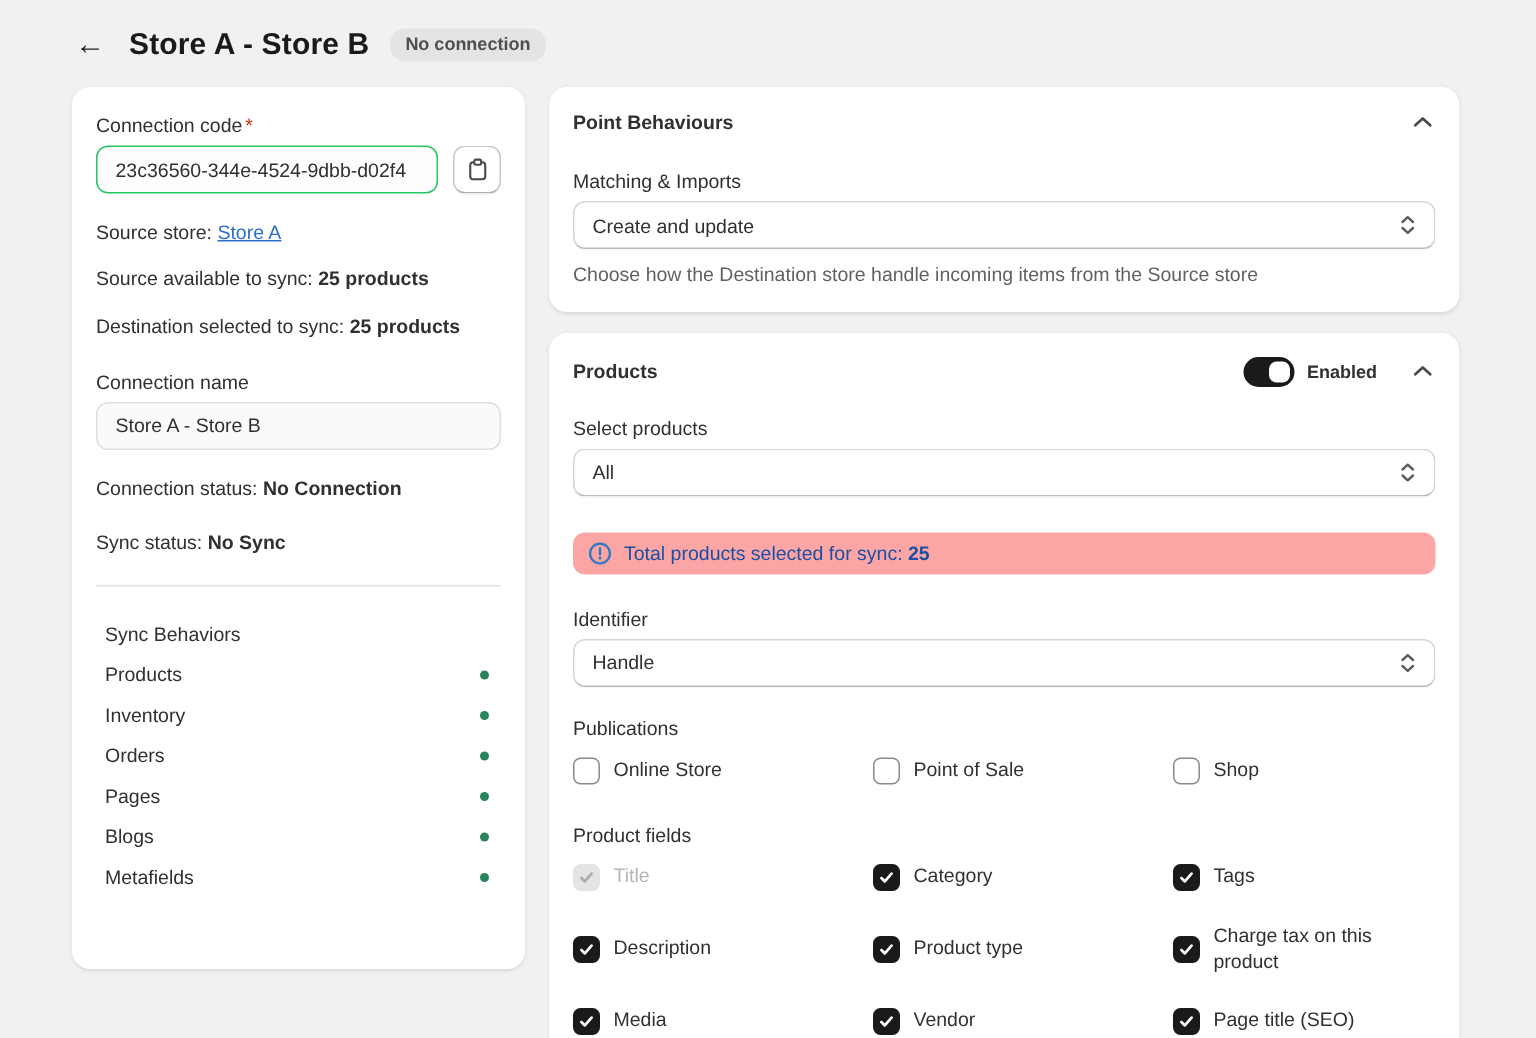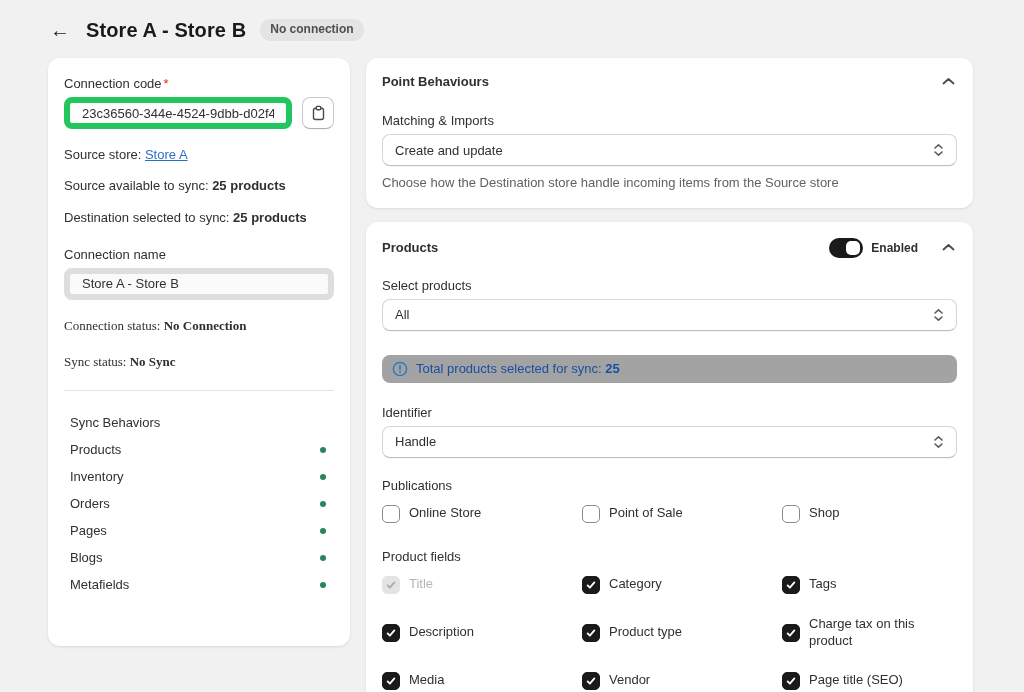--- a/index.html
+++ b/index.html
@@ -32,38 +32,38 @@
   }
   .left-col { flex: 0 0 302px; }
   .right-col { flex: 1; display: flex; flex-direction: column; gap: 14px; }
   
   .left-card { padding: 18px 16px 0 16px; min-height: 588px; }
   .field-label { display: block; margin-bottom: 6px; color: #303030; }
   .req { color: #d72c0d; margin-left: 2px; }
   .code-row { display: flex; gap: 10px; margin-bottom: 18px; }
   .text-input {
     width: 100%; height: 32px; padding: 0 12px;
-    border: 6px solid #22c55e; border-radius: 8px; background: #fdfdfd;
+    border: 1px solid #22c55e; border-radius: 8px; background: #fdfdfd;
     font-family: inherit; font-size: 13px; color: #303030;
     outline: none; white-space: nowrap; overflow: hidden;
   }
   .icon-btn {
     flex: 0 0 32px; width: 32px; height: 32px;
     border: 1px solid #c9c9c9; border-bottom-color: #b0b0b0;
     border-radius: 8px; background: #fff; cursor: pointer;
     display: flex; align-items: center; justify-content: center;
     box-shadow: 0 1px 0 rgba(0,0,0,.04);
   }
   .info-line { margin-bottom: 15px; line-height: 1.25; }
   .info-line .strong { font-weight: 700; }
   .info-line .semibold { font-weight: 600; }
   a.store-link { color: #2c6ecb; text-decoration: underline; cursor: pointer; }
   .name-group { margin: 21px 0 18px 0; }
   .name-group .text-input { background: #fafafa; border-color: #dedede; }
-  .status-line { margin-bottom: 20px; font-family: Liberation Serif, serif; }
+  .status-line { margin-bottom: 20px; }
   .divider { border: none; border-top: 1px solid #e3e3e3; margin: 4px 0 12px 0; }
   .nav-list { padding: 6px 0 0 6px; }
   .nav-item {
     display: flex; align-items: center; justify-content: space-between;
     height: 27px; cursor: pointer; padding-right: 8px;
   }
   .nav-label { color: #303030; }
   .nav-dot { width: 6px; height: 6px; border-radius: 50%; background: #29845a; }
   
   .r-card { padding: 16px; }
@@ -85,21 +85,21 @@
   .mt20 { margin-top: 20px; }
   .mt24 { margin-top: 24px; }
   .select {
     height: 32px; border: 1px solid #d6d6d6; border-bottom-color: #bdbdbd;
     border-radius: 8px; background: #fff; padding: 0 12px;
     display: flex; align-items: center; justify-content: space-between;
     cursor: pointer; box-shadow: 0 1px 0 rgba(0,0,0,.03);
   }
   .helper-text { color: #616161; margin-top: 9px; line-height: 1.3; }
   .banner {
-    margin-top: 24px; background: #a3a3a3; border-radius: 8px;
+    margin-top: 24px; background: #fca5a5; border-radius: 8px;
     padding: 6px 10px; display: flex; align-items: center; gap: 8px;
     color: #1a4fa3;
   }
   .banner .strong { font-weight: 700; }
   
   .check-grid { display: grid; grid-template-columns: 200px 200px 1fr; row-gap: 22px; margin-top: 12px; }
   .checkbox-item { display: flex; align-items: center; gap: 9px; cursor: pointer; padding-right: 12px; }
   .checkbox {
     flex: 0 0 18px; width: 18px; height: 18px; border-radius: 5px;
     border: 1.5px solid #8a8a8a; background: #fff;

